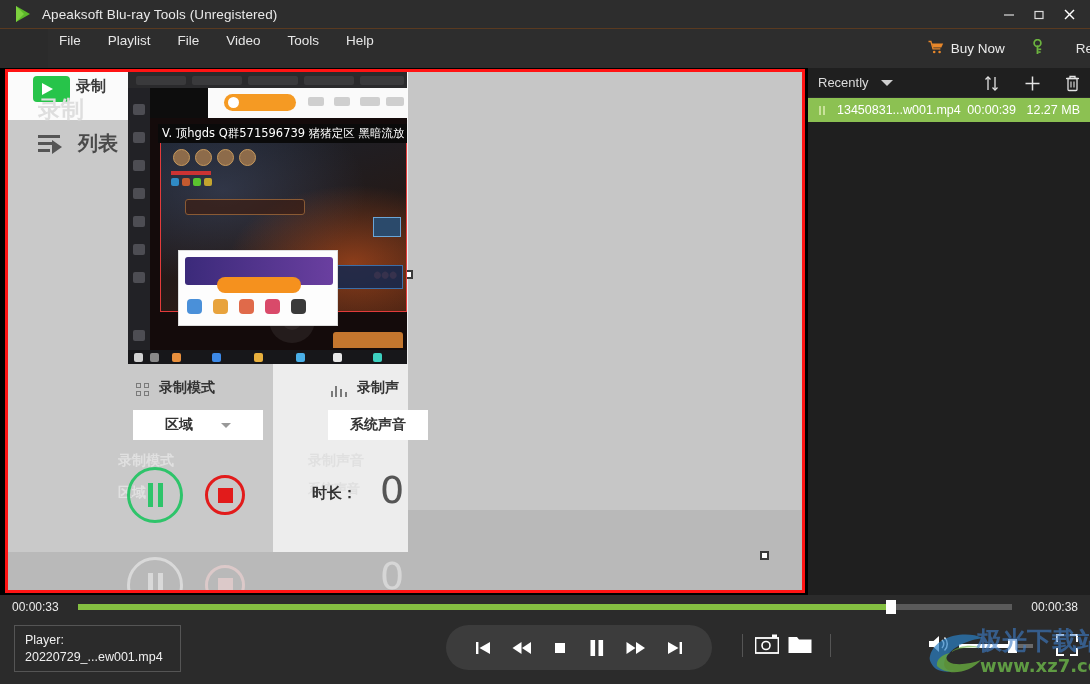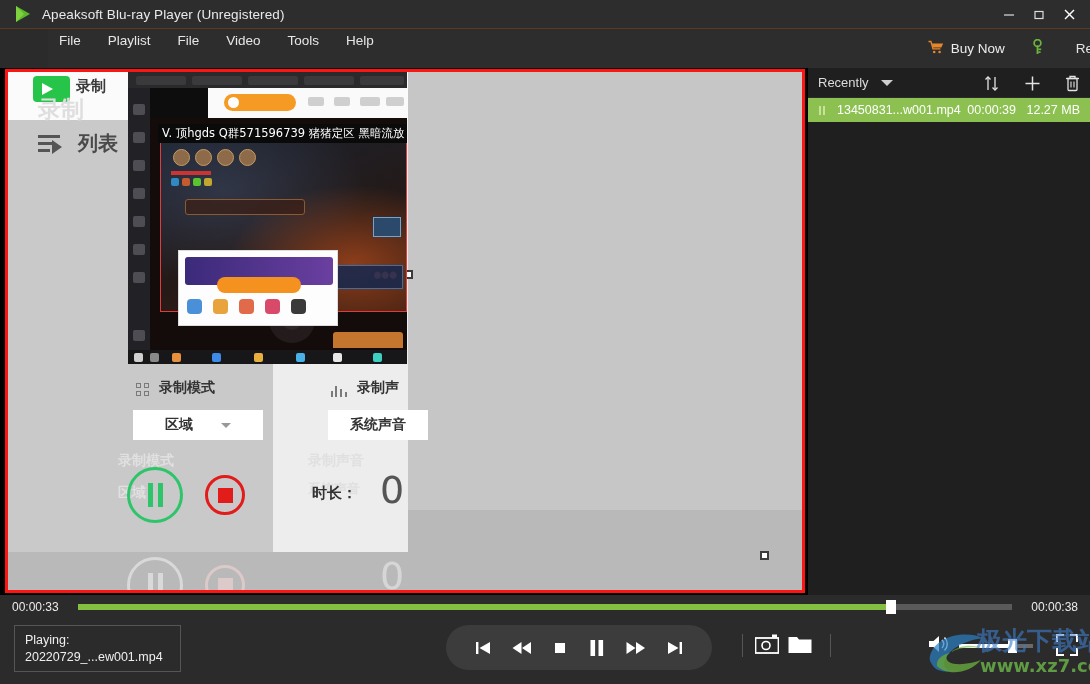--- a/index.html
+++ b/index.html
@@ -297,21 +297,21 @@
 
 <div id="app">
 
   <div class="titlebar">
     <div class="app-logo">
       <svg width="18" height="18" viewBox="0 0 18 18">
         <polygon points="2,1 2,17 16,9" fill="#5cb82a"></polygon>
         <polygon points="2,1 2,17 10,9" fill="#7ed13f"></polygon>
       </svg>
     </div>
-    <div class="app-title">Apeaksoft Blu-ray Player (Unregistered)</div>
+    <div class="app-title">Apeaksoft Blu-ray Tools (Unregistered)</div>
     <div class="win-btns">
       <div class="win-btn">
         <svg width="12" height="12" viewBox="0 0 12 12">
             <line x1="1" y1="6" x2="11" y2="6" stroke="#dcdcdc" stroke-width="1.2"></line>
           </svg>
       </div>
       <div class="win-btn">
         <svg width="12" height="12" viewBox="0 0 12 12">
             <rect x="2" y="2.5" width="8" height="7" fill="none" stroke="#dcdcdc" stroke-width="1.2"></rect>
           </svg>
@@ -562,21 +562,21 @@
     <span class="time-cur">00:00:33</span>
     <span class="seek-track">
       <span class="seek-fill" style="width:87%"></span>
       <span class="seek-handle" style="left:calc(87% - 5px)"></span>
     </span>
     <span class="time-tot">00:00:38</span>
   </div>
 
   <div class="bottombar">
     <div class="playing-box">
-      <div>Playing:</div>
+      <div>Player:</div>
       <div>20220729_...ew001.mp4</div>
     </div>
   </div>
 
 
   <div class="transport">
     <span class="tbtn">
       <svg width="18" height="18" viewBox="0 0 18 18">
           <rect x="2" y="3" width="2.4" height="12" fill="#fff"></rect>
           <polygon points="16,3 16,15 5.5,9" fill="#fff"></polygon>

